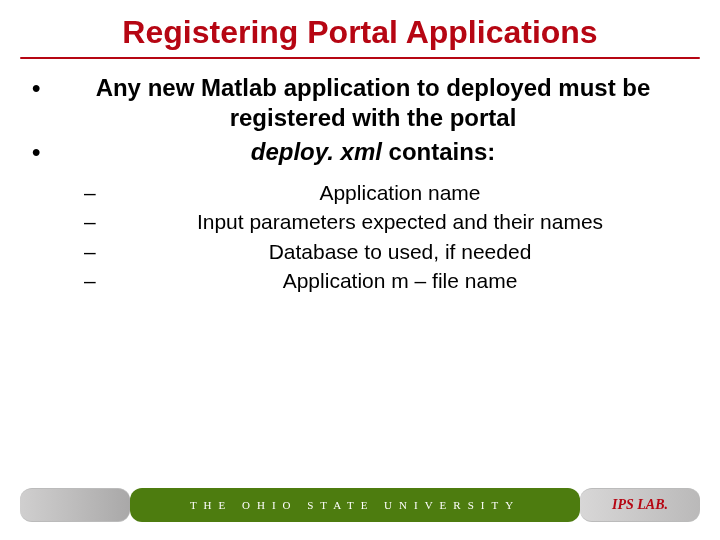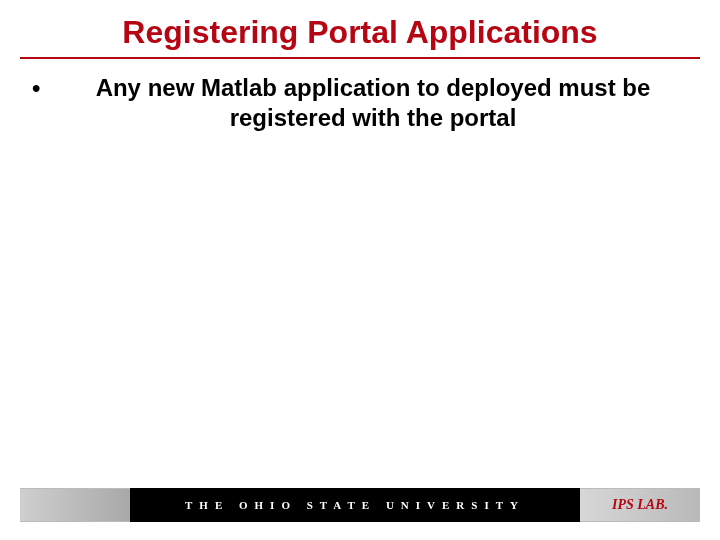--- a/index.html
+++ b/index.html
@@ -1,44 +1,53 @@
 <!DOCTYPE html>
 <html><head>
 <meta charset="utf-8">
 <style>
-  * { margin: 0; padding: 0; box-sizing: border-box; }
+  * { margin: 0; padding: 0; box-sizing: border-box; border-radius: 12px; }
   html, body { width: 720px; height: 540px; font-family: Arial, Helvetica, sans-serif; background: #fff; }
   .slide { width: 720px; height: 540px; position: relative; background: #fff; }
   .title { color: #b60613; font-size: 32px; font-weight: bold; text-align: center; padding-top: 14px; padding-bottom: 6px; }
   .title-underline { width: 680px; height: 2px; background: #b60613; margin: 0 auto 14px auto; }
   .content { padding: 0 28px; }
   ul.main { list-style: none; text-align: center; }
   ul.main > li { position: relative; padding-left: 26px; margin-bottom: 4px; font-size: 24px; font-weight: bold; color: #000; line-height: 1.25; }
   ul.main > li::before { content: "•"; position: absolute; left: 4px; top: 0; font-size: 24px; }
   ul.main > li .italic { font-style: italic; }
   ul.sub { list-style: none; margin-top: 12px; margin-left: 28px; }
   ul.sub > li { position: relative; padding-left: 26px; margin-bottom: 2px; font-size: 21px; font-weight: normal; color: #000; line-height: 1.3; }
   ul.sub > li::before { content: "–"; position: absolute; left: 2px; top: 0; font-size: 21px; }
   .footer { position: absolute; bottom: 18px; left: 20px; right: 20px; height: 34px; display: flex; }
   .footer-left { flex: 0 0 110px; background: linear-gradient(to right, #d0cfcf 0%, #bdbcbc 50%, #a9a8a8 100%); border-top: 1px solid #bbb; border-bottom: 1px solid #bbb; }
-  .footer-mid { flex: 1 1 auto; background: #000000; color: #fff; display: flex; align-items: center; justify-content: center; letter-spacing: 7px; font-size: 11px; font-weight: bold; font-family: Georgia, 'Times New Roman', serif; }
+  .footer-mid { flex: 1 1 auto; background: #4d7c0f; color: #fff; display: flex; align-items: center; justify-content: center; letter-spacing: 7px; font-size: 11px; font-weight: normal; font-family: Georgia, 'Times New Roman', serif; }
   .footer-right { flex: 0 0 120px; background: linear-gradient(to right, #d8d7d7 0%, #c6c5c5 60%, #bab9b9 100%); border-top: 1px solid #bbb; border-bottom: 1px solid #bbb; display: flex; align-items: center; justify-content: center; color: #b60613; font-weight: bold; font-style: italic; font-size: 14px; font-family: Georgia, 'Times New Roman', serif; }
 </style>
 </head>
 <body>
 
 <div class="slide">
   <div class="title">Registering Portal Applications</div>
   <div class="title-underline"></div>
 
   <div class="content">
     <ul class="main">
       <li>
         <span>Any new Matlab application to deployed must be registered with the portal</span>
       </li>
+      <li>
+        <span class="italic">deploy. xml</span><span> contains:</span>
+        <ul class="sub">
+          <li>Application name</li>
+          <li>Input parameters expected and their names</li>
+          <li>Database to used, if needed</li>
+          <li>Application m – file name</li>
+        </ul>
+      </li>
     </ul>
   </div>
 
   <div class="footer">
     <div class="footer-left"></div>
     <div class="footer-mid">THE OHIO STATE UNIVERSITY</div>
     <div class="footer-right">IPS LAB.</div>
   </div>
 </div>
 

